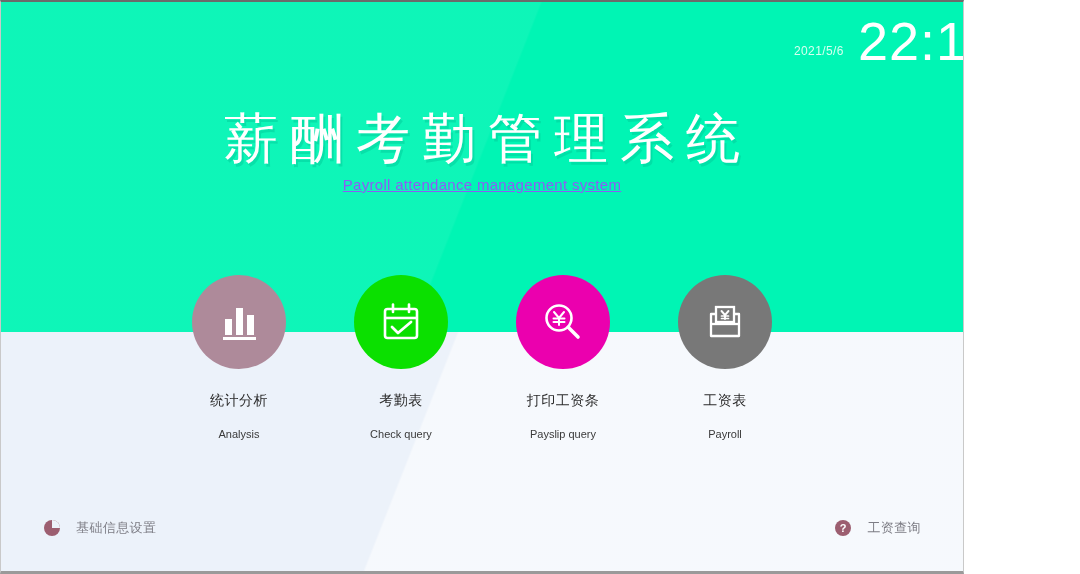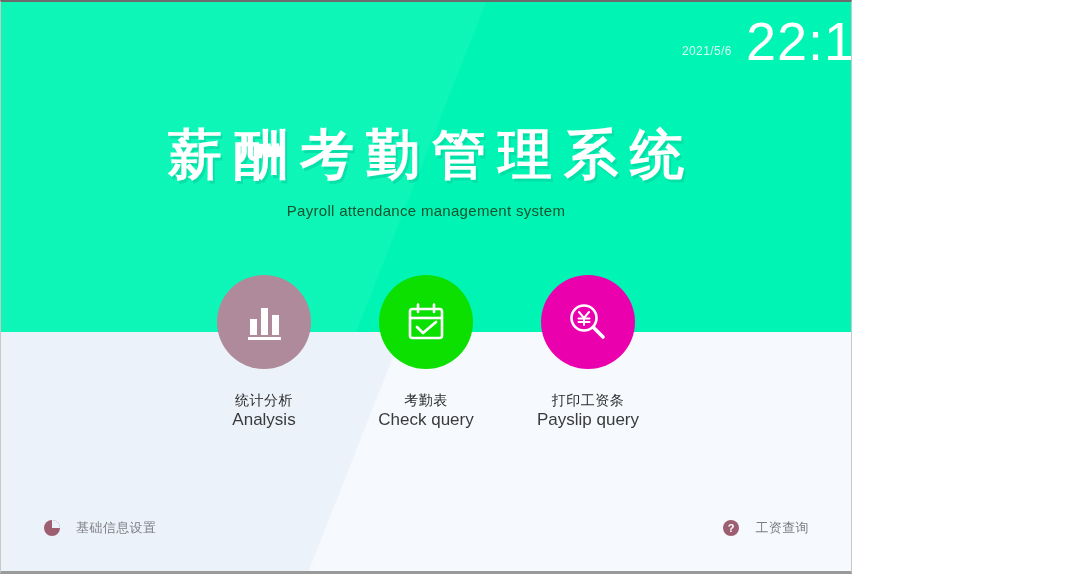--- a/index.html
+++ b/index.html
@@ -6,21 +6,21 @@
     margin: 0;
     padding: 0;
     background: #ffffff;
   }
   body {
     font-family: "Liberation Sans", "DejaVu Sans", sans-serif;
   }
 
   #app {
     position: relative;
-    width: 852px;
+    width: 964px;
     height: 574px;
     overflow: hidden;
     box-sizing: border-box;
     border-top: 2px solid #6b6b6b;
     border-bottom: 3px solid #9a9a9a;
     border-left: 1px solid #c9c9c9;
     border-right: 1px solid #c9c9c9;
     background: #ecf2fa;
   }
 
@@ -79,32 +79,34 @@
   
   .title-block {
     position: absolute;
     left: 0;
     right: 0;
     top: 104px;
     text-align: center;
   }
   .title-main {
     font-size: 54px;
-    font-weight: bold;
+    font-weight: normal;
     color: #ffffff;
     letter-spacing: 12px;
-    margin: 16px;
+    margin: 0;
     padding-left: 12px;
     text-shadow: 2px 3px 0 rgba(0,200,150,0.45);
     line-height: 64px;
   }
   .title-sub {
     font-size: 15px;
-    color: #14532d;
+    color: #8b5cf6;
     letter-spacing: 0.3px;
+    margin-top: 6px;
+    text-decoration: underline;
   }
 
   
   .menu {
     position: absolute;
     left: 0;
     right: 0;
     top: 273px;
     display: flex;
     justify-content: center;
@@ -127,22 +129,22 @@
   }
   .tile-circle svg { display: block; }
   .tile-label-cn {
     margin-top: 23px;
     font-size: 14px;
     color: #2b2b2b;
     white-space: nowrap;
     letter-spacing: 0.5px;
   }
   .tile-label-en {
-    margin-top: 0;
-    font-size: 17px;
+    margin-top: 18px;
+    font-size: 11px;
     color: #3a3a3a;
     white-space: nowrap;
   }
 
   
   .footer-link {
     position: absolute;
     bottom: 34px;
     display: flex;
     align-items: center;
@@ -223,20 +225,38 @@
             <line x1="21" y1="21" x2="21" y2="28" stroke="#fff" stroke-width="2" stroke-linecap="round"></line>
             <line x1="15.5" y1="21.5" x2="26.5" y2="21.5" stroke="#fff" stroke-width="2" stroke-linecap="round"></line>
             <line x1="15.5" y1="25" x2="26.5" y2="25" stroke="#fff" stroke-width="2" stroke-linecap="round"></line>
           </svg>
         </span>
       </div>
       <div class="tile-label-cn">打印工资条</div>
       <div class="tile-label-en">Payslip query</div>
     </div>
 
+    <div class="tile">
+      <div class="tile-circle" style="background:#787878">
+        <span>
+          <svg width="50" height="50" viewBox="0 0 50 50">
+            <rect x="16" y="10" width="18" height="15" fill="none" stroke="#fff" stroke-width="2.3"></rect>
+            <line x1="21.5" y1="14" x2="25" y2="18" stroke="#fff" stroke-width="1.9" stroke-linecap="round"></line>
+            <line x1="28.5" y1="14" x2="25" y2="18" stroke="#fff" stroke-width="1.9" stroke-linecap="round"></line>
+            <line x1="25" y1="18" x2="25" y2="22" stroke="#fff" stroke-width="1.9" stroke-linecap="round"></line>
+            <line x1="21.5" y1="19" x2="28.5" y2="19" stroke="#fff" stroke-width="1.7" stroke-linecap="round"></line>
+            <line x1="21.5" y1="21.5" x2="28.5" y2="21.5" stroke="#fff" stroke-width="1.7" stroke-linecap="round"></line>
+            <path d="M16 17 L11 17 L11 39 L39 39 L39 17 L34 17" fill="none" stroke="#fff" stroke-width="2.3" stroke-linejoin="round"></path>
+            <line x1="11" y1="27" x2="39" y2="27" stroke="#fff" stroke-width="2.3"></line>
+          </svg>
+        </span>
+      </div>
+      <div class="tile-label-cn">工资表</div>
+      <div class="tile-label-en">Payroll</div>
+    </div>
 
 
   </div>
 
   <div class="footer-link footer-left">
     <span class="footer-icon">
       <svg width="18" height="18" viewBox="0 0 18 18">
         <circle cx="9" cy="9" r="8" fill="#9C5E70"></circle>
         <path d="M9 9 L9 1 A8 8 0 0 1 17 9 Z" fill="#ecf2fa"></path>
       </svg>

